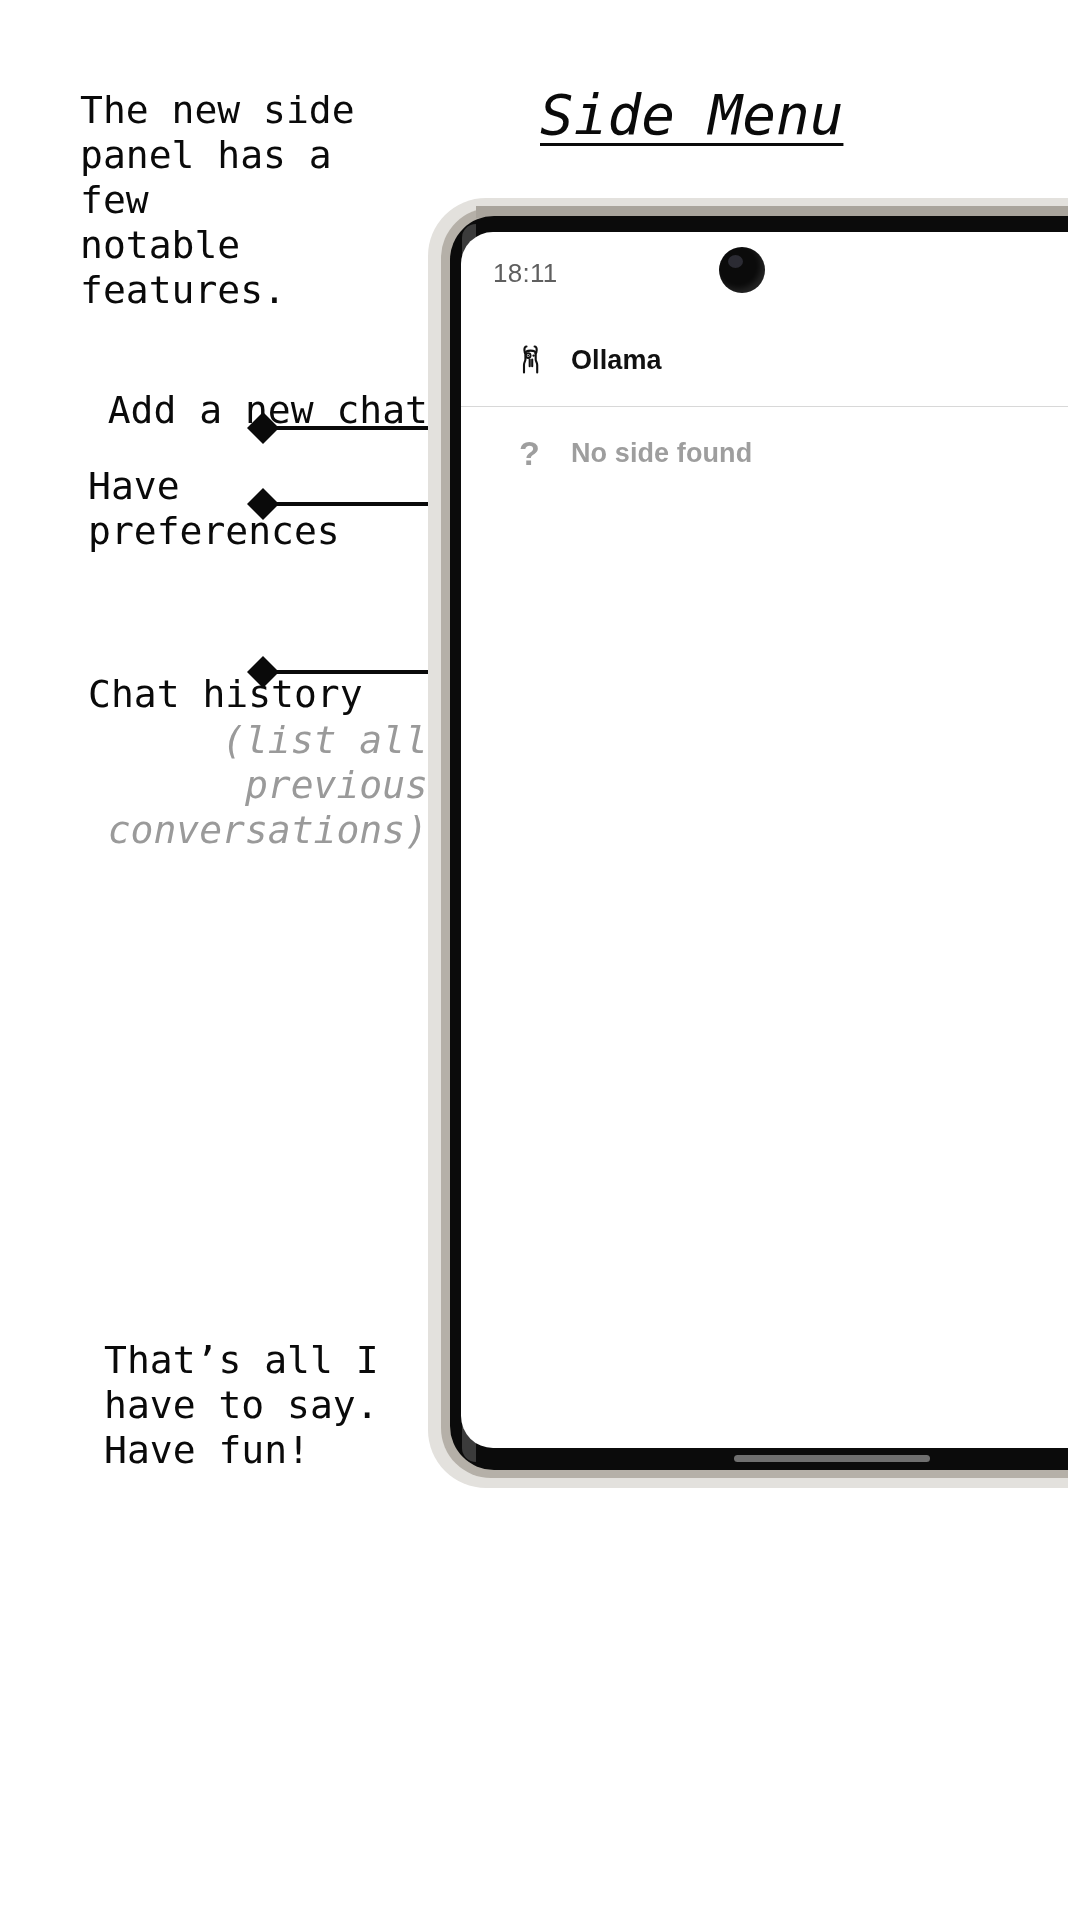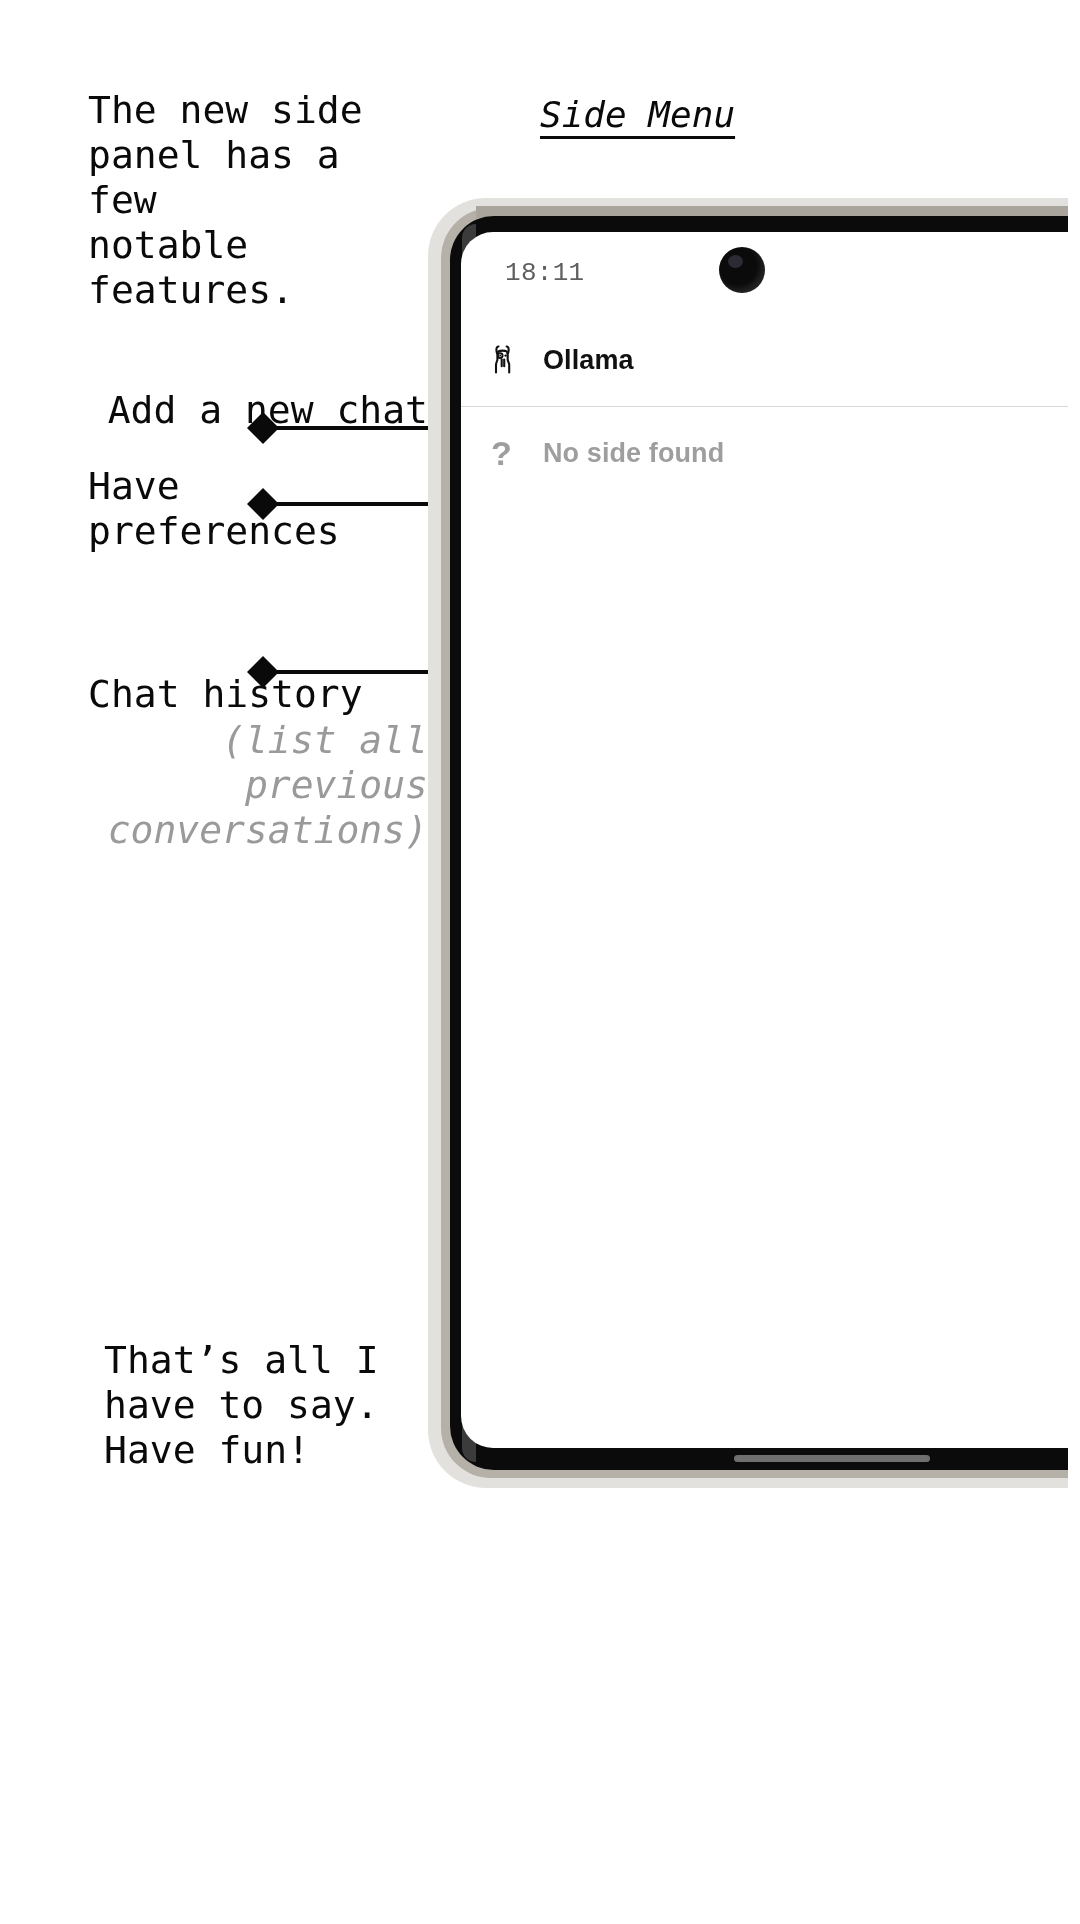--- a/index.html
+++ b/index.html
@@ -29,21 +29,21 @@
     color: #9a9a9a;
     font-style: italic;
   }
 
   #title {
     position: absolute;
     left: 540px;
     top: 88px;
     font-family: "DejaVu Sans Mono", "Liberation Mono", monospace;
     font-style: italic;
-    font-size: 36px;
+    font-size: 56px;
     line-height: 54px;
     color: #0a0a0a;
     text-decoration: underline;
     text-underline-offset: 9px;
     text-decoration-thickness: 3px;
     white-space: nowrap;
   }
 
   
   #arrows {
@@ -135,22 +135,22 @@
   }
 
   
   .statusbar {
     position: relative;
     height: 82px;
     display: flex;
     align-items: center;
   }
   .statusbar .clock {
-    margin-left: 44px;
-    font-family: Liberation Mono, monospace;
+    margin-left: 32px;
+    font-family: Liberation Sans, sans-serif;
     font-size: 26px;
     color: #5f5f5f;
     letter-spacing: 0.3px;
   }
   .punch-hole {
     position: absolute;
     left: 258px;
     top: 15px;
     width: 46px;
     height: 46px;
@@ -168,20 +168,21 @@
 
   .menu-section {
     border-bottom: 1.5px solid #d8d8d8;
   }
   .menu-row {
     display: flex;
     align-items: center;
     height: 92px;
     padding-left: 30px;
     box-sizing: border-box;
+    margin-left: 28px;
   }
   .menu-row .ic {
     width: 52px;
     display: flex;
     align-items: center;
     justify-content: flex-start;
     flex: none;
   }
   .menu-row .lbl {
     font-family: "Liberation Sans", sans-serif;
@@ -222,21 +223,21 @@
     border-radius: 4px;
     background: #6f6f6f;
     margin-left: 134px;
   }
 </style>
 </head>
 <body>
 
 <div id="title">Side Menu</div>
 
-<div class="anno" style="left:88px; top:88px; width:330px;">The new side
+<div class="anno" style="left:80px; top:88px; width:330px;">The new side
 panel has a few
 notable
 features.</div>
 
 <div class="anno" style="left:88px; top:388px; width:340px;text-align:right;">Add a new chat</div>
 
 <div class="anno" style="left:88px; top:464px; width:340px;">Have preferences</div>
 
 <div class="anno" style="left:88px; top:672px; width:340px;">Chat history</div>
 

